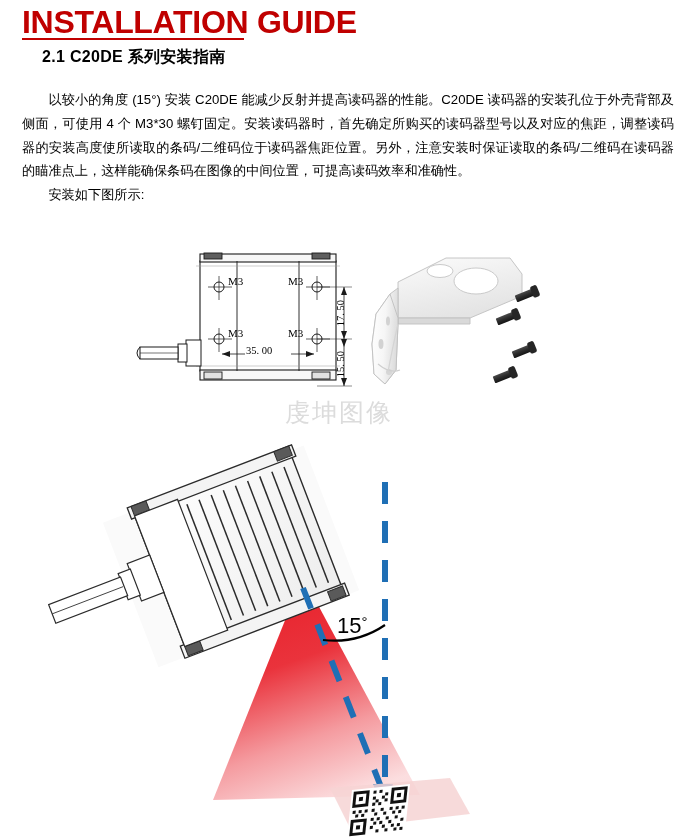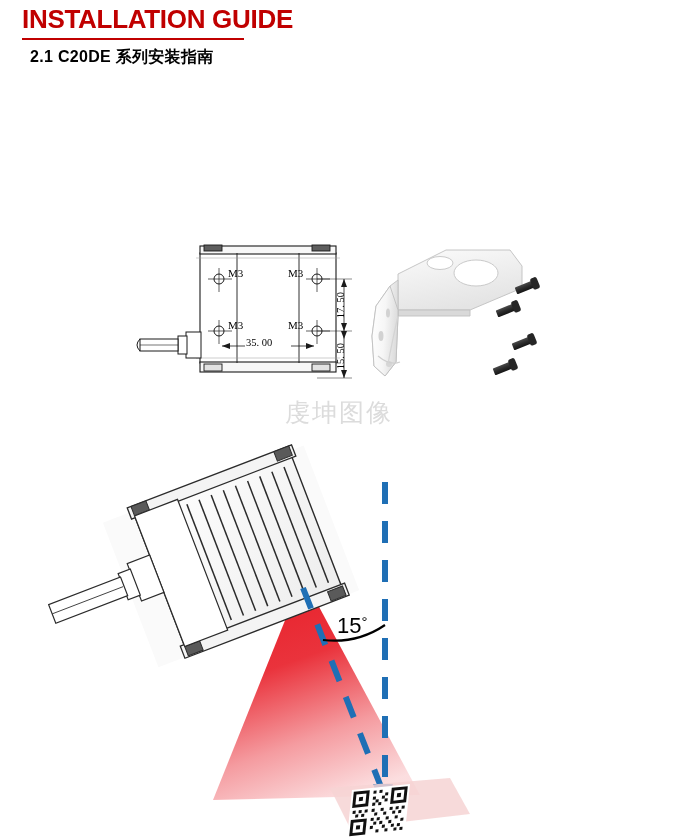--- a/index.html
+++ b/index.html
@@ -15,41 +15,41 @@
     overflow: hidden;
     font-family: "Liberation Sans", "DejaVu Sans", sans-serif;
     color: #000000;
   }
 
   
   #doc-title {
     position: absolute;
     left: 22px;
     top: 6px;
-    font-size: 26px;
+    font-size: 32px;
     font-weight: bold;
     letter-spacing: -0.3px;
     color: #C00000;
     line-height: 1.05;
     white-space: nowrap;
     text-align: right;
   }
   #title-rule {
     position: absolute;
     left: 22px;
     top: 38px;
     width: 222px;
     height: 2px;
     background: #C00000;
   }
 
   
   #section-heading {
     position: absolute;
-    left: 30px;
+    left: 42px;
     top: 47px;
     font-size: 16px;
     font-weight: bold;
     color: #000000;
     letter-spacing: 0.3px;
     white-space: nowrap;
   }
 
   
   #body-copy {
@@ -68,21 +68,21 @@
     text-indent: 2em;
   }
   #body-copy p + p {
     margin-top: 0px;
   }
 
   
   #figure-mech {
     position: absolute;
     left: 0px;
-    top: 236px;
+    top: 244px;
     width: 601px;
     height: 175px;
     text-align: right;
   }
   #figure-mech svg { display: block; }
 
   
   #watermark {
     position: absolute;
     left: 285px;
@@ -122,20 +122,22 @@
 </style>
 </head>
 <body>
 
 <div id="doc-title">INSTALLATION GUIDE</div>
 <div id="title-rule"></div>
 
 <div id="section-heading">2.1 C20DE 系列安装指南</div>
 
 <div id="body-copy">
+  <p>以较小的角度 (15°) 安装 C20DE 能减少反射并提高读码器的性能。C20DE 读码器的安装孔位于外壳背部及侧面，可使用 4 个  M3*30  螺钉固定。安装读码器时，首先确定所购买的读码器型号以及对应的焦距，调整读码器的安装高度使所读取的条码/二维码位于读码器焦距位置。另外，注意安装时保证读取的条码/二维码在读码器的瞄准点上，这样能确保条码在图像的中间位置，可提高读码效率和准确性。</p>
+  <p>安装如下图所示:</p>
 </div>
 
 <div id="figure-mech">
 <svg width="684" height="175" viewBox="0 0 684 175" xmlns="http://www.w3.org/2000/svg">
   <defs>
     <linearGradient id="bracketTop" x1="0" y1="0" x2="0.4" y2="1">
       <stop offset="0" stop-color="#FBFBFB"></stop>
       <stop offset="1" stop-color="#E4E4E4"></stop>
     </linearGradient>
     <linearGradient id="bracketFace" x1="0" y1="0" x2="1" y2="0.2">

